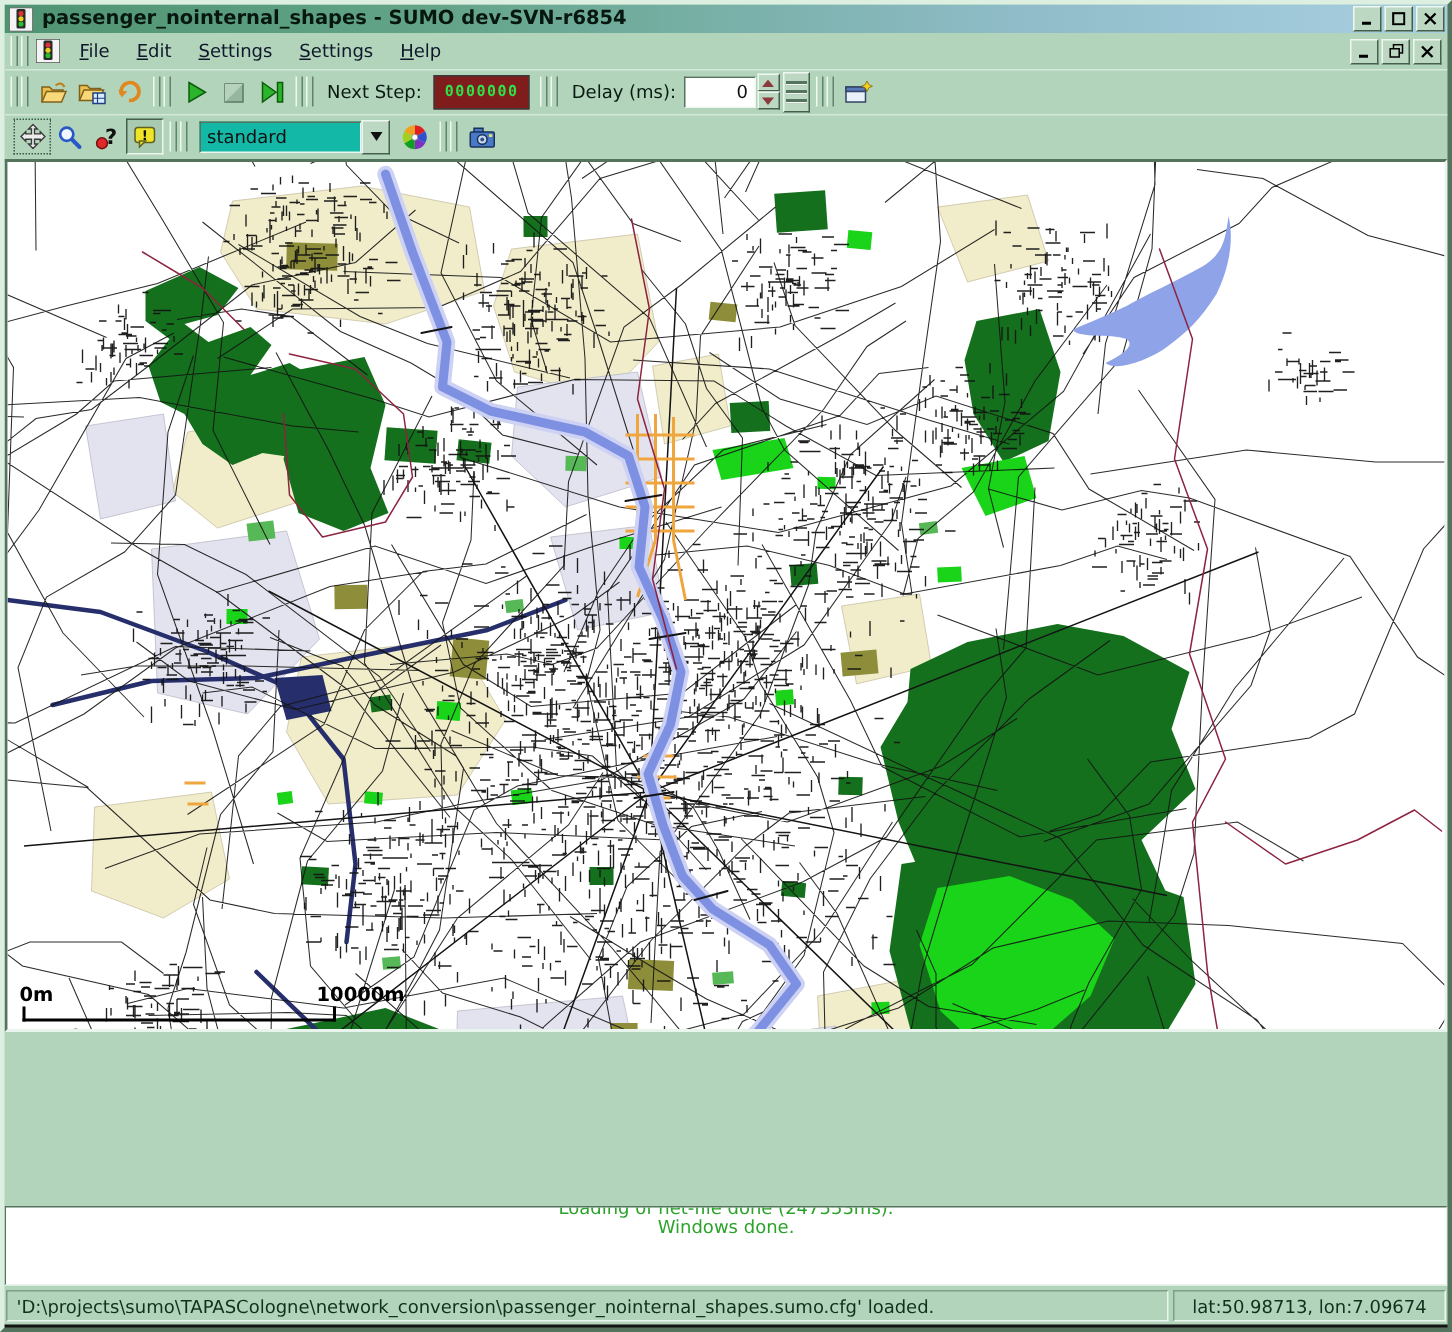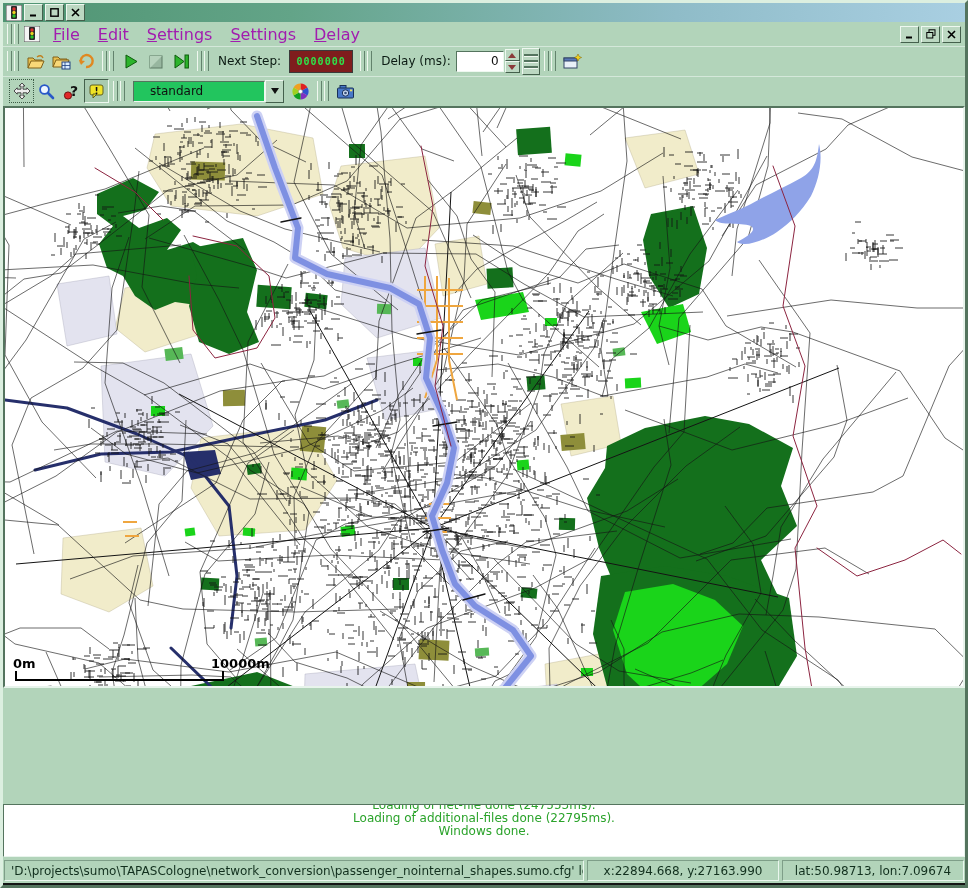--- a/index.html
+++ b/index.html
@@ -13,21 +13,21 @@
     display:flex;align-items:center;padding:0 2px;}
   .app-icon16{width:16px;height:16px;margin-left:1px;flex:0 0 auto;}
   .title-text{color:#071710;font-weight:bold;font-size:13px;margin-left:6px;flex:1;white-space:nowrap;overflow:hidden;}
   .wbtn{width:17px;height:15px;background:#bcd8c2;border:1px solid;border-color:#eef8f0 #44604c #44604c #eef8f0;
     margin-left:2px;display:flex;align-items:center;justify-content:center;flex:0 0 auto;}
 
   
   .menubar{position:absolute;left:3px;top:22px;right:3px;height:24px;display:flex;align-items:center;}
   .grip{display:flex;gap:2px;margin:0 4px;}
   .grip i{width:3px;height:20px;background:#b2d4ba;border-left:1px solid #f0f8f0;border-right:1px solid #62826c;}
-  .menu-item{display:inline-block;padding:3px 9px;font-size:16px;color:#a21caf;}
+  .menu-item{display:inline-block;padding:3px 9px;font-size:12px;color:#0f172a;}
   .menu-item::first-letter{text-decoration:underline;}
   .mdi-group{margin-left:auto;display:flex;margin-right:4px;}
 
   
   .toolbar{position:absolute;left:3px;right:2px;height:30px;display:flex;align-items:center;
     box-shadow:inset 0 1px 0 #d4e8da;}
   .t1{top:46px;} .t2{top:76px;}
   .tbtn{width:25px;height:24px;display:flex;align-items:center;justify-content:center;flex:0 0 auto;}
   .tbtn.pressed{border:1px solid;border-color:#44604c #eef8f0 #eef8f0 #44604c;background:#a8cab0;width:23px;height:22px;}
   .tbtn.focus{border:1px dotted #3a5a44;width:23px;height:22px;}
@@ -39,22 +39,22 @@
     font-size:12px;color:#101010;text-align:right;padding:1px 4px;display:flex;align-items:center;justify-content:flex-end;}
   .spincol{display:flex;flex-direction:column;margin-left:1px;}
   .spinbtn{width:13px;height:10px;background:#bcd8c2;border:1px solid;border-color:#eef8f0 #44604c #44604c #eef8f0;
     display:flex;align-items:center;justify-content:center;}
   .arr-up{width:0;height:0;border-left:4px solid transparent;border-right:4px solid transparent;border-bottom:5px solid #8a3a3a;}
   .arr-dn{width:0;height:0;border-left:4px solid transparent;border-right:4px solid transparent;border-top:5px solid #8a3a3a;}
   .dial{width:14px;height:21px;margin-left:2px;background:#bcd8c2;border:1px solid;border-color:#eef8f0 #44604c #44604c #eef8f0;
     display:flex;flex-direction:column;justify-content:space-evenly;padding:2px 1px;}
   .dial i{display:block;height:2px;background:#54745e;border-bottom:1px solid #f0f8f0;}
   .combo{display:flex;align-items:center;margin:0 4px;}
-  .combo-field{width:98px;height:17px;background:#22c55e;border:1px solid;border-color:#54745e #eef8f0 #eef8f0 #54745e;
-    font-size:12px;color:#101010;padding:1px 16px;display:flex;align-items:center;}
+  .combo-field{width:98px;height:17px;background:#14b8a6;border:1px solid;border-color:#54745e #eef8f0 #eef8f0 #54745e;
+    font-size:12px;color:#101010;padding:1px 4px;display:flex;align-items:center;}
   .combo-btn{width:17px;height:21px;background:#bcd8c2;border:1px solid;border-color:#eef8f0 #44604c #44604c #eef8f0;
     display:flex;align-items:center;justify-content:center;}
   .tri-dn{width:0;height:0;border-left:4px solid transparent;border-right:4px solid transparent;border-top:6px solid #101010;}
 
   
   .map-area{position:absolute;left:3px;top:106px;width:962px;height:582px;box-sizing:border-box;
     border:2px solid;border-color:#54745e #e8f4ec #e8f4ec #54745e;background:#fff;overflow:hidden;}
   .map-area svg{display:block;}
   .scalebar{position:absolute;left:6px;bottom:4px;width:280px;height:26px;}
   .scalebar .s0{position:absolute;left:2px;top:0;font-size:13px;font-weight:bold;color:#000;}
@@ -82,20 +82,21 @@
 <div class="titlebar">
   <span class="app-icon16">
     <svg width="16" height="16">
         <rect x="0" y="0" width="16" height="16" fill="#f4f4f4" stroke="#505050"></rect>
         <rect x="5" y="1" width="6" height="13" rx="1" fill="#2a2a2a"></rect>
         <circle cx="8" cy="4" r="1.7" fill="#e03030"></circle>
         <circle cx="8" cy="7.5" r="1.7" fill="#e8d020"></circle>
         <circle cx="8" cy="11" r="1.7" fill="#28c028"></circle>
       </svg>
   </span>
+  <span class="title-text">passenger_nointernal_shapes - SUMO dev-SVN-r6854</span>
   <span class="wbtn">
       <svg width="9" height="9">
         <line x1="1" y1="7.5" x2="7" y2="7.5" stroke="#000" stroke-width="2"></line>
       </svg>
     </span>
   <span class="wbtn">
       <svg width="9" height="9">
         <rect x="0.8" y="0.8" width="7.4" height="7.4" fill="none" stroke="#000" stroke-width="1.4"></rect>
       </svg>
     </span>
@@ -117,21 +118,21 @@
         <rect x="5" y="1" width="6" height="13" rx="1" fill="#2a2a2a"></rect>
         <circle cx="8" cy="4" r="1.7" fill="#e03030"></circle>
         <circle cx="8" cy="7.5" r="1.7" fill="#e8d020"></circle>
         <circle cx="8" cy="11" r="1.7" fill="#28c028"></circle>
       </svg>
   </span>
   <span class="menu-item">File</span>
   <span class="menu-item">Edit</span>
   <span class="menu-item">Settings</span>
   <span class="menu-item">Settings</span>
-  <span class="menu-item">Delay</span>
+  <span class="menu-item">Help</span>
   <span class="mdi-group">
     <span class="wbtn">
         <svg width="9" height="9">
           <line x1="1" y1="7.5" x2="7" y2="7.5" stroke="#000" stroke-width="2"></line>
         </svg>
       </span>
     <span class="wbtn">
         <svg width="10" height="10">
           <rect x="3" y="0.8" width="6" height="5.5" fill="#bcd8c2" stroke="#000"></rect>
           <rect x="0.8" y="3.5" width="6" height="5.5" fill="#bcd8c2" stroke="#000"></rect>
@@ -390,25 +391,23 @@
   <div class="scalebar">
     <span class="s0">0m</span>
     <span class="s1">10000m</span>
     <div class="sbar"></div>
   </div>
 </div>
 
 <div class="log">
   <div class="log-inner">
     <div>Loading of net-file done (247553ms).</div>
-    <div>Loading of additional-files done (22795ms).</div>
     <div>Windows done.</div>
   </div>
 </div>
 
 <div class="statusbar">
   <span class="spanel sp-msg">'D:\projects\sumo\TAPASCologne\network_conversion\passenger_nointernal_shapes.sumo.cfg' loaded.</span>
-  <span class="spanel sp-xy">x:22894.668, y:27163.990</span>
   <span class="spanel sp-ll">lat:50.98713, lon:7.09674</span>
 </div>
 
 <div class="bottom-edge"></div>
 <div class="frame"></div>
 
 </body></html>

